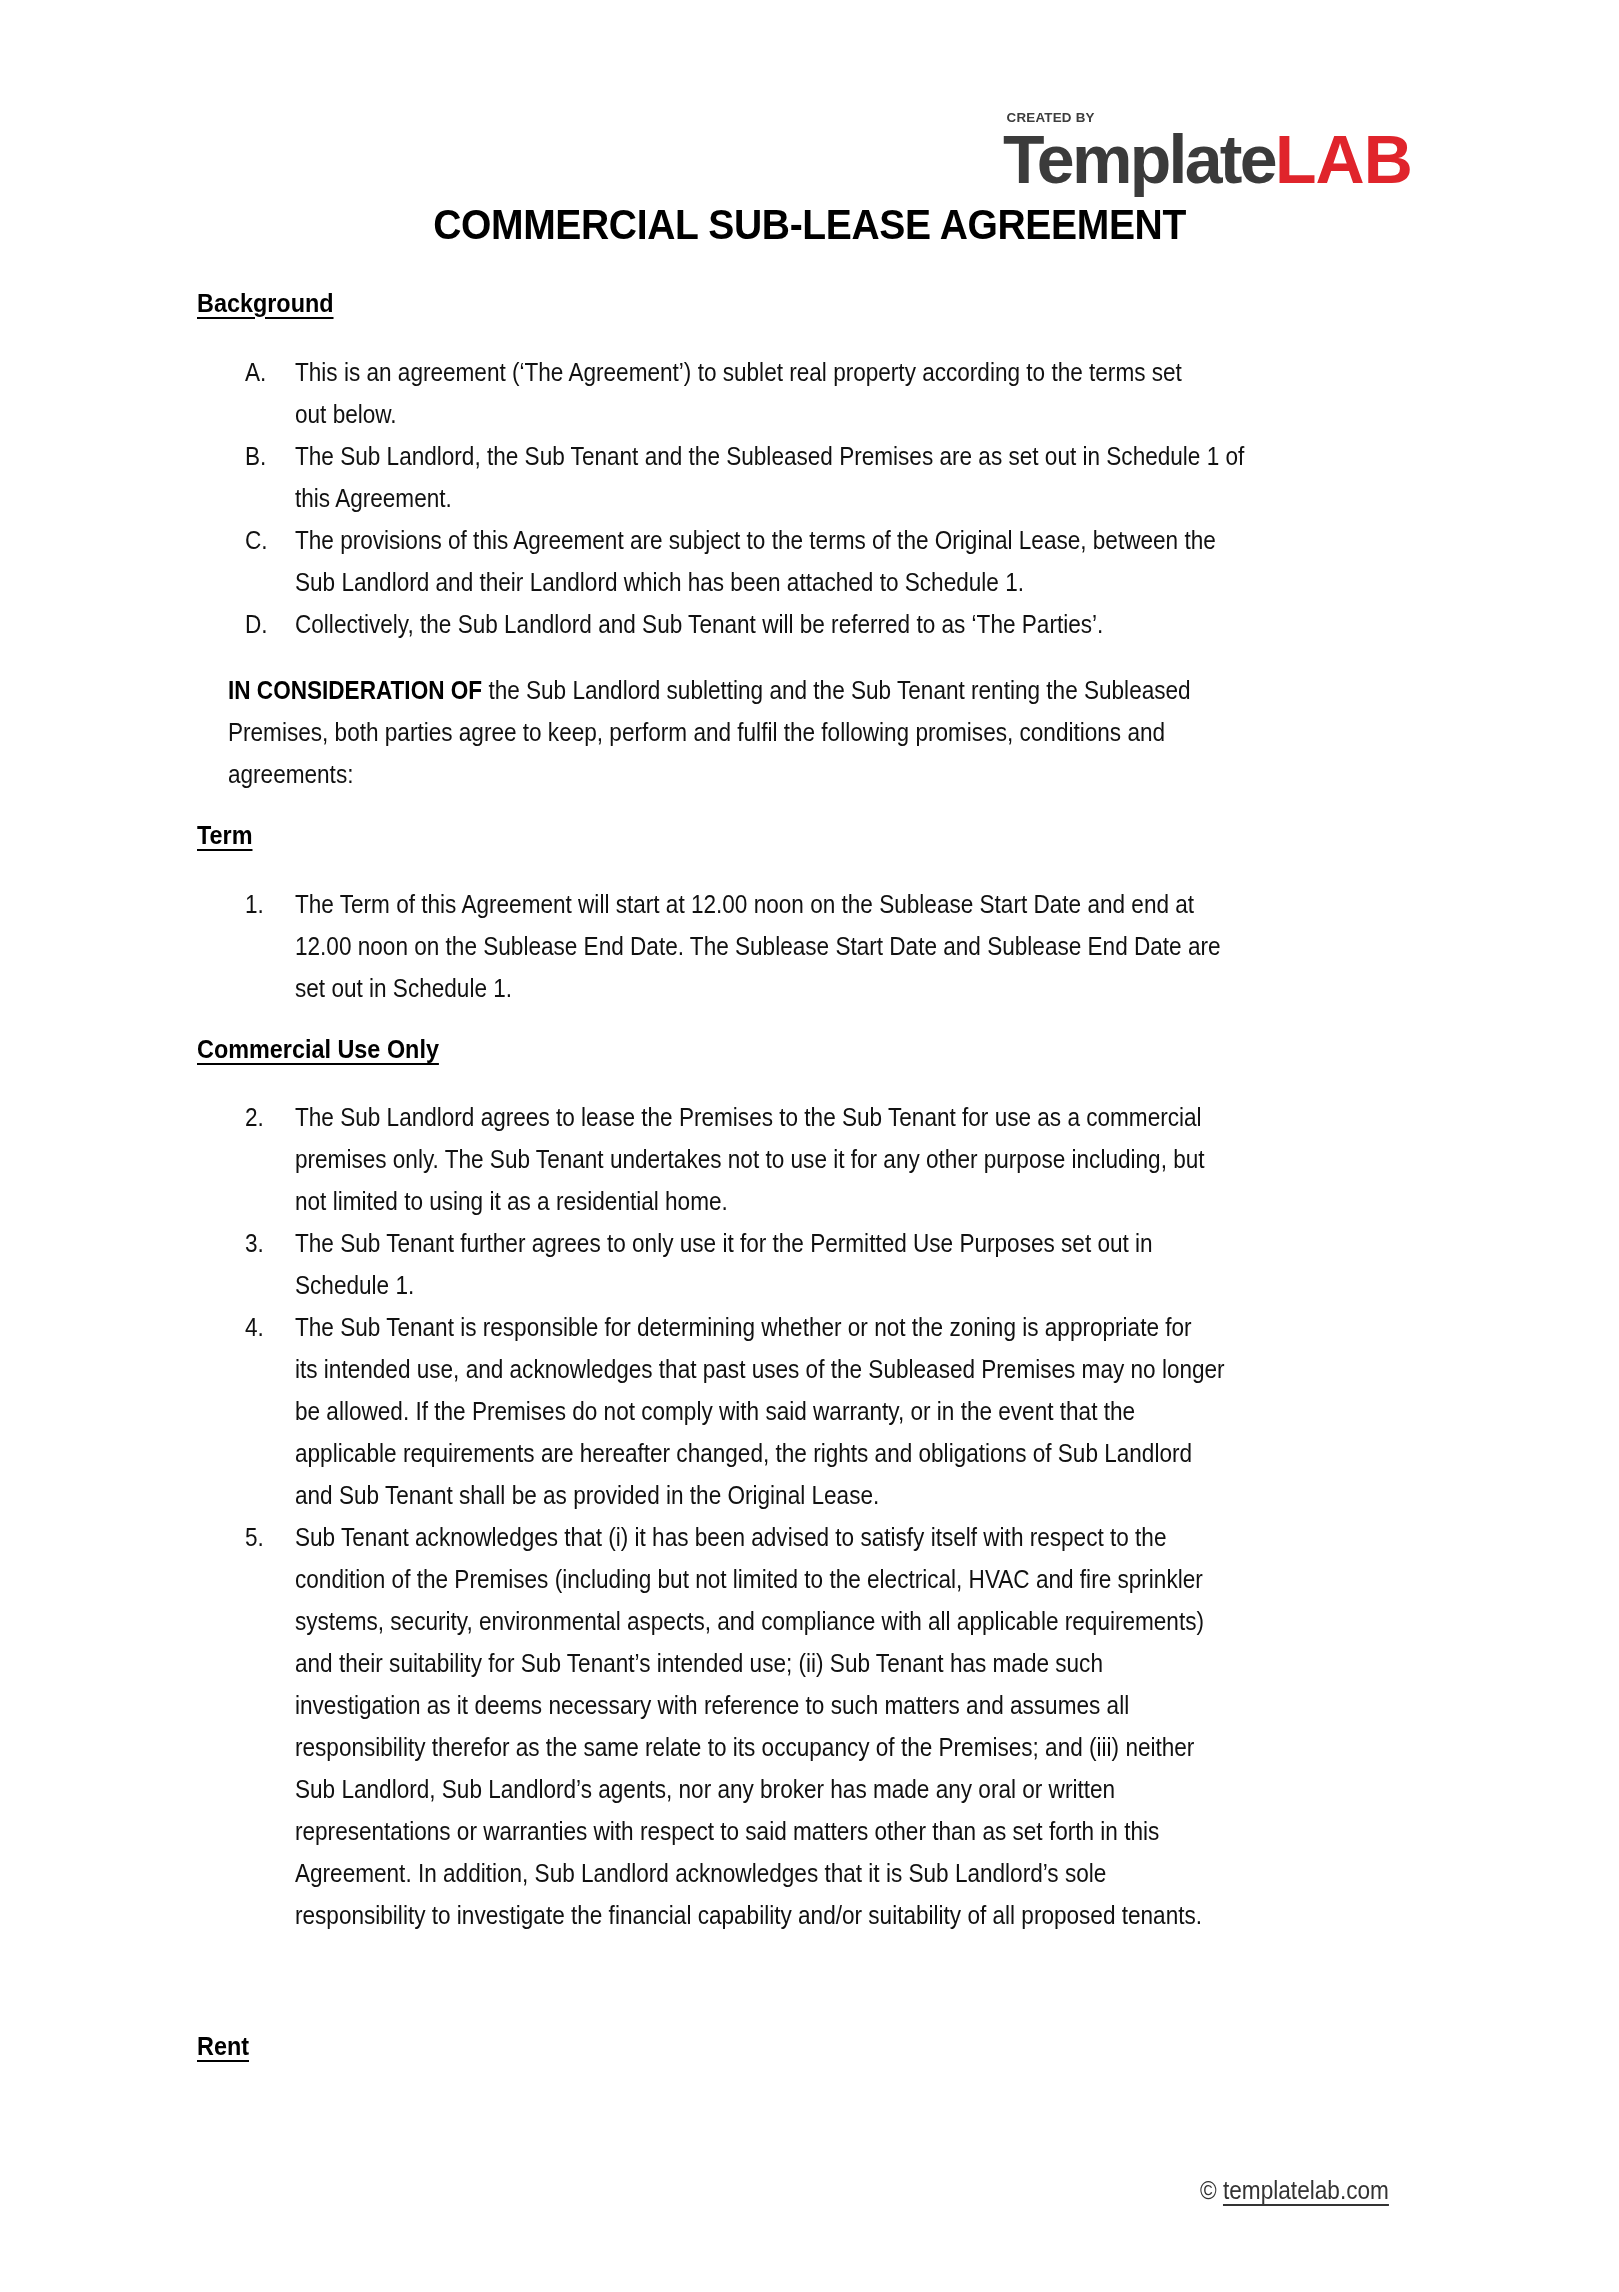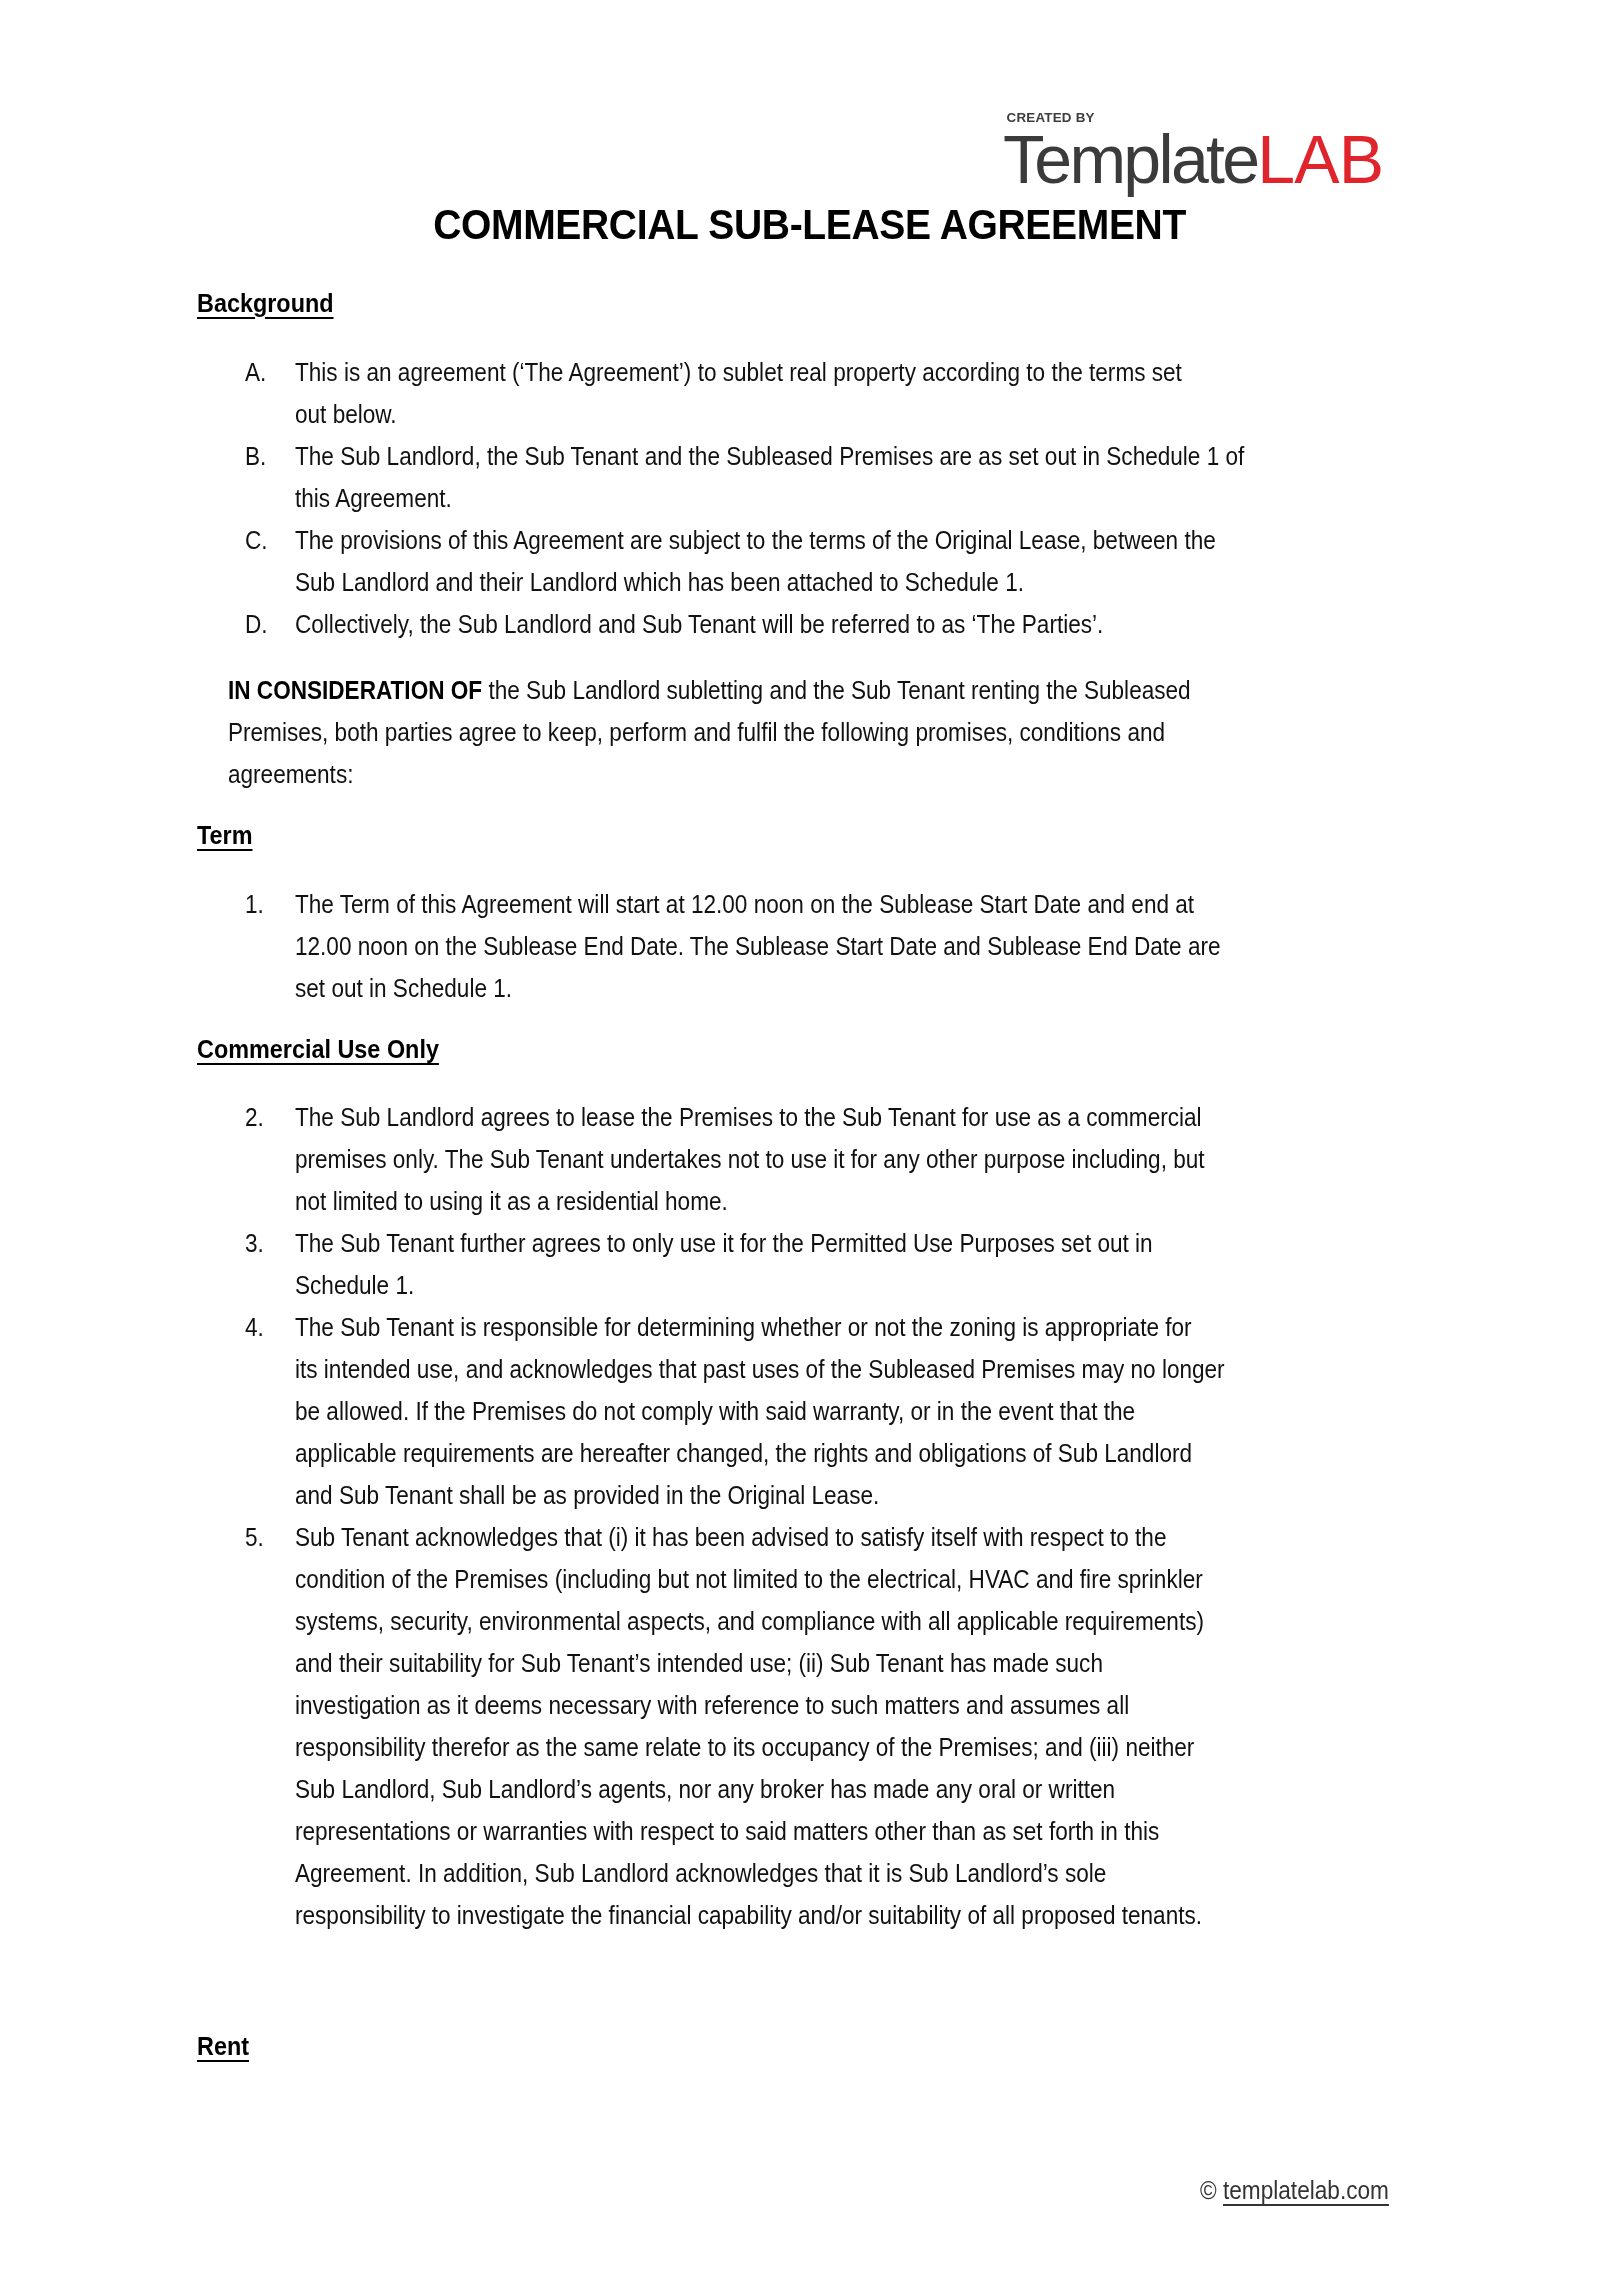--- a/index.html
+++ b/index.html
@@ -1,21 +1,21 @@
 <!DOCTYPE html>
 <html style="font-size:14.3px"><head>
 <meta charset="utf-8">
 <style>
   html, body { margin: 0; padding: 0; background: #ffffff; }
   body { width: 1619px; height: 2293px; position: relative; overflow: hidden;
          font-family: "Liberation Sans", sans-serif; color: #111; }
   .abs { position: absolute; }
   .logo { left: 1003px; top: 106px; width: 430px; height: 90px; }
   .logo .created { position: absolute; left: 3.6px; top: 3.6px; font-size: 13.4px; font-weight: bold; color: #3d3d3d; letter-spacing: 0.2px; }
-  .logo .brand { position: absolute; left: 0; top: 12.5px; font-size: 68px; font-weight: normal; letter-spacing: -2.7px; line-height: 81px; white-space: nowrap; }
+  .logo .brand { position: absolute; left: 0; top: 12.5px; font-size: 68px; font-weight: bold; letter-spacing: -2.7px; line-height: 81px; white-space: nowrap; }
   .logo .tmpl { color: #3b3b3b; }
   .logo .lab { color: #e0242b; letter-spacing: -0.9px; }
   .title { left: 0; width: 1619px; top: 201px; text-align: center; font-size: 42px; font-weight: bold; letter-spacing: -0.4px; color: #000; transform: scaleX(0.93); transform-origin: 810px 0; }
   .heading { left: 197px; font-size: 26px; font-weight: bold; text-decoration: underline; text-underline-offset: 4.5px; color: #000; transform: scaleX(0.9); transform-origin: 0 0; }
   .para { left: 197px; width: 1254px; font-size: 26px; line-height: 42px; color: #111; margin-left: 31px; }
   .para .cond { display: block; white-space: nowrap; transform: scaleX(0.868); transform-origin: 0 0; }
   .list { left: 245px; width: 1218px; }
   .item { position: relative; }
   .marker { position: absolute; left: 0; top: 0; font-size: 26px; line-height: 42px; transform: scaleX(0.868); transform-origin: 0 0; }
   .ln { display: block; margin-left: 50px; font-size: 26px; line-height: 42px; white-space: nowrap; transform: scaleX(0.868); transform-origin: 0 0; }

